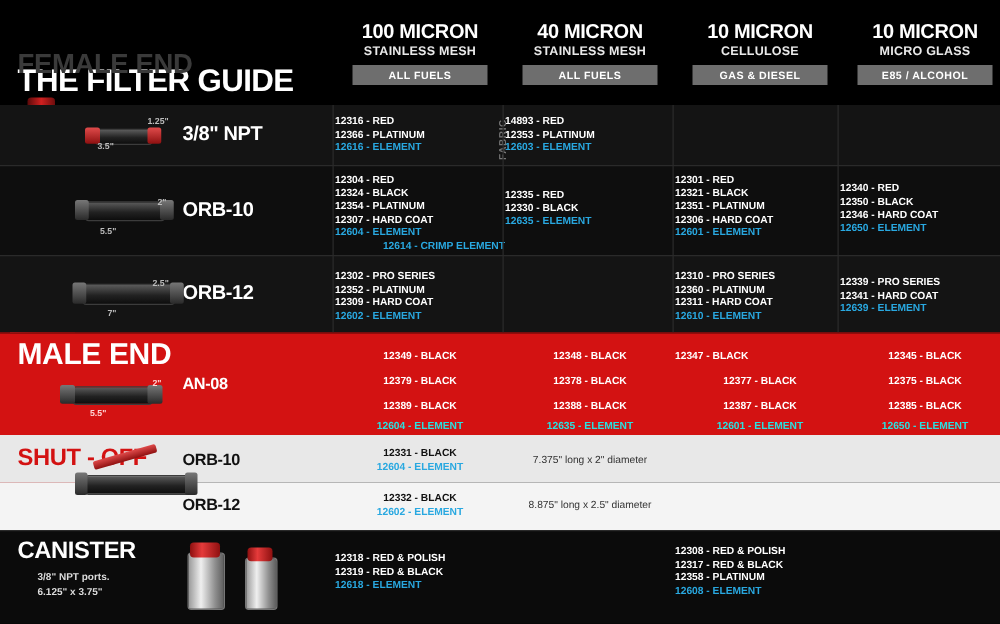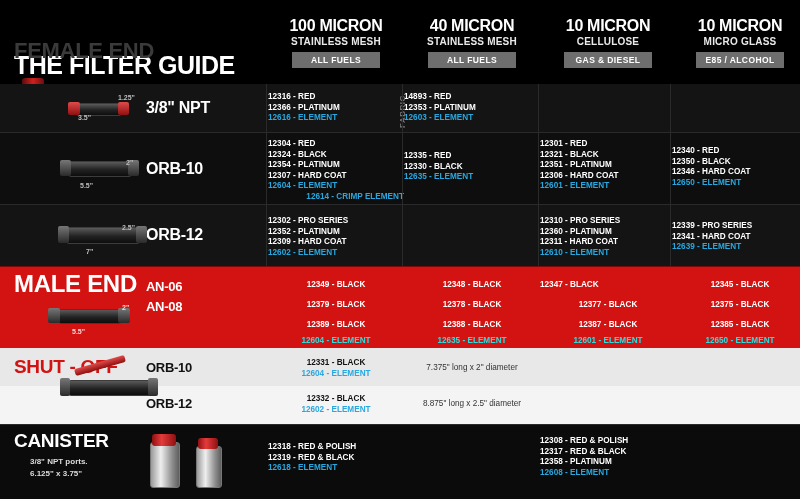--- a/index.html
+++ b/index.html
@@ -21,21 +21,21 @@
   }
   .subtitle{
     position:absolute;left:14px;top:38px;
     font-size:22px;font-weight:bold;letter-spacing:-.3px;color:#3a3a3a;
   }
 
   .colhead{position:absolute;top:18px;width:136px;text-align:center;}
   .colhead .big{font-size:16px;font-weight:bold;letter-spacing:-.3px;line-height:16px;}
   .colhead .mid{font-size:10px;font-weight:bold;letter-spacing:.2px;margin-top:2px;color:#e9e9e9;}
   .colhead .pill{
-    margin:5px auto 0;display:block;width:88px;padding:3px 0;
+    margin:5px auto 0;display:block;width:108px;padding:3px 0;
     font-size:8.5px;font-weight:bold;letter-spacing:.4px;color:#fff;
   }
   .pill.gray{background:#6e6e6e;}
 
   
   .c1{left:268px;}
   .c2{left:404px;}
   .c3{left:540px;}
   .c4{left:672px;}
 
@@ -247,21 +247,20 @@
     <div class="male-title" style="top:4px;">MALE END</div>
 
     <div class="prod" style="left:40px;top:34px;width:110px;height:32px;">
       <div class="body" style="left:18px;top:9px;width:62px;height:13px;"></div>
       <div class="endg" style="left:8px;top:8px;width:12px;height:15px;"></div>
       <div class="endg" style="left:78px;top:8px;width:12px;height:15px;"></div>
     </div>
     <div class="dimtxt" style="left:122px;top:38px;color:#ffd6d6;">2"</div>
     <div class="dimtxt" style="left:72px;top:62px;color:#ffd6d6;">5.5"</div>
 
-    <div class="label" style="top:13px;font-size:13px;">AN-06</div>
     <div class="cell c1" style="top:14px;text-align:center;">12349 - BLACK</div>
     <div class="cell c2" style="top:14px;text-align:center;">12348 - BLACK</div>
     <div class="cell c3" style="top:14px;text-align:left;">12347 - BLACK</div>
     <div class="cell c4" style="top:14px;text-align:center;">12345 - BLACK</div>
 
     <div class="label" style="top:33px;font-size:13px;">AN-08</div>
     <div class="cell c1" style="top:34px;text-align:center;">12379 - BLACK</div>
     <div class="cell c2" style="top:34px;text-align:center;">12378 - BLACK</div>
     <div class="cell c3" style="top:34px;text-align:center;">12377 - BLACK</div>
     <div class="cell c4" style="top:34px;text-align:center;">12375 - BLACK</div>

